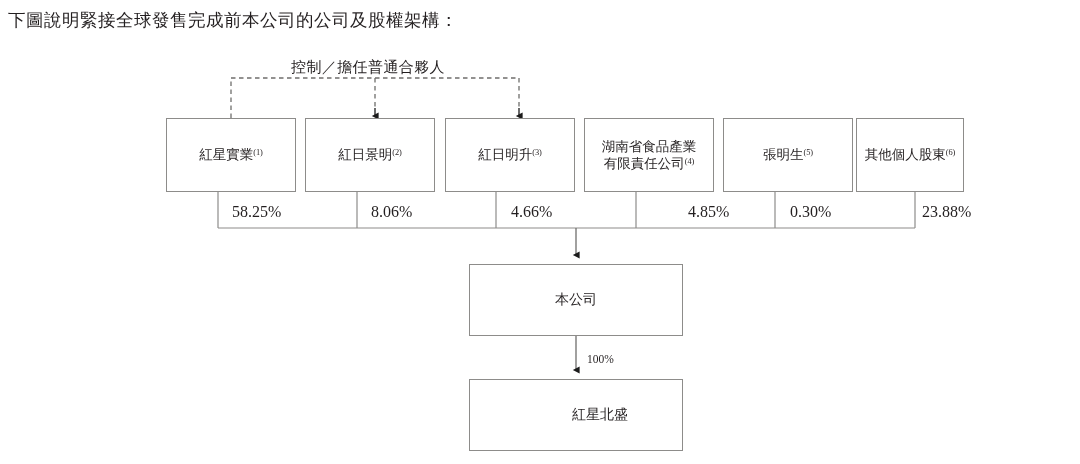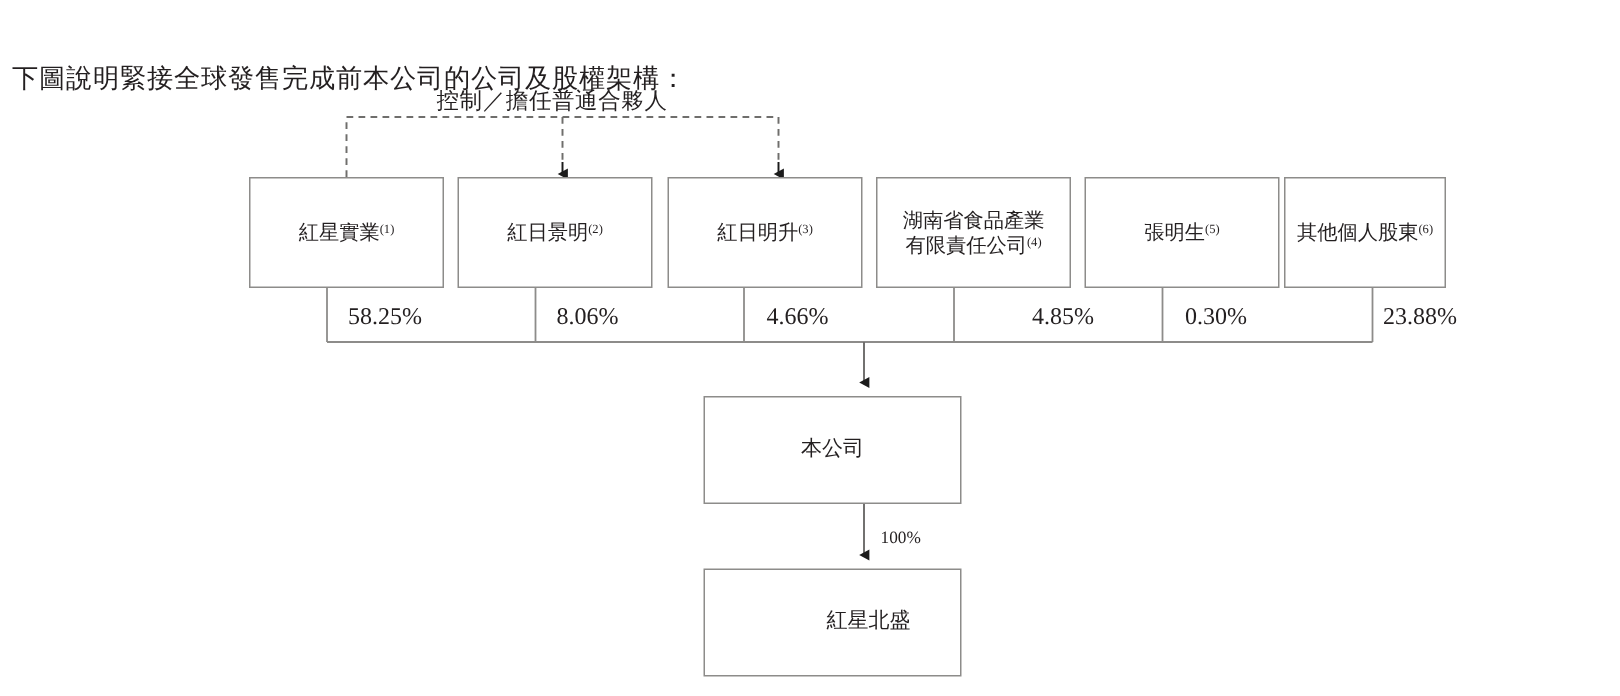--- a/index.html
+++ b/index.html
@@ -17,21 +17,20 @@
   }
 
   #page-title {
     position: absolute;
     left: 8px;
     top: 8px;
     font-size: 17.5px;
     letter-spacing: 0.5px;
     white-space: nowrap;
     color: #231f20;
-    margin-top: 32px;
   }
 
   #chart-area {
     position: absolute;
     left: 0;
     top: 0;
     width: 1080px;
     height: 464px;
   }
 
@@ -63,21 +62,21 @@
     width: 130px;
     font-size: 13.5px;
   }
 
   .tier1 .label-text {
     padding: 0 3px;
   }
 
   .wide-node {
     left: 469px;
-    width: 172px;
+    width: 214px;
     font-size: 14px;
     align-items: center;
   }
 
   #node-company  { top: 264px; height: 72px; }
   #node-subsidiary { top: 379px; height: 72px; padding-left: 48px; }
 
   sup {
     font-size: 0.62em;
     vertical-align: 0.44em;

